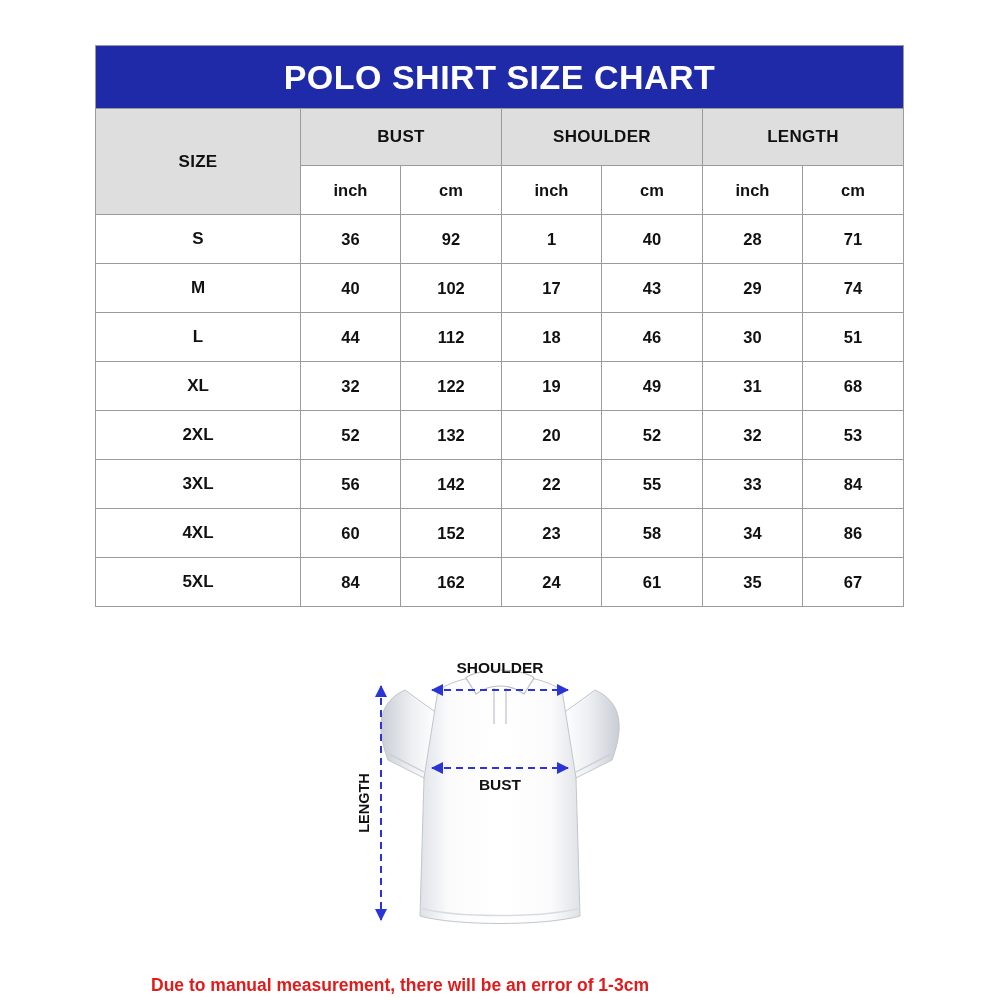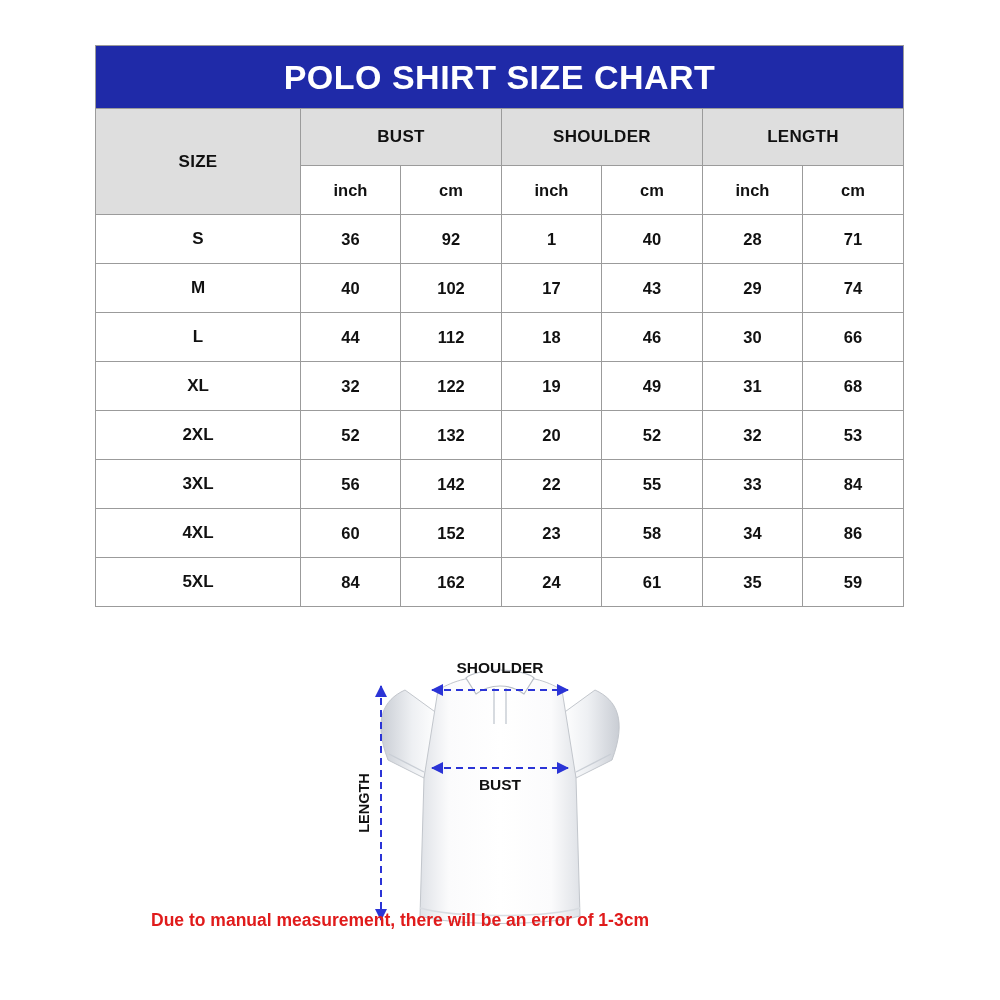--- a/index.html
+++ b/index.html
@@ -79,21 +79,21 @@
   .diagram {
     position: absolute;
     left: 0;
     top: 628px;
     width: 1000px;
     height: 310px;
   }
   .note {
     position: absolute;
     left: 0;
-    top: 910px;
+    top: 975px;
     width: 800px;
     text-align: center;
     color: #e01b1b;
     font-size: 17.5px;
     font-weight: bold;
   }
 </style>
 </head>
 <body>
 
@@ -147,21 +147,21 @@
           <td>29</td>
           <td>74</td>
         </tr>
         <tr class="body-row">
           <td class="size-cell">L</td>
           <td>44</td>
           <td>112</td>
           <td>18</td>
           <td>46</td>
           <td>30</td>
-          <td>66</td>
+          <td>51</td>
         </tr>
         <tr class="body-row">
           <td class="size-cell">XL</td>
           <td>32</td>
           <td>122</td>
           <td>19</td>
           <td>49</td>
           <td>31</td>
           <td>68</td>
         </tr>
@@ -192,21 +192,21 @@
           <td>34</td>
           <td>86</td>
         </tr>
         <tr class="body-row">
           <td class="size-cell">5XL</td>
           <td>84</td>
           <td>162</td>
           <td>24</td>
           <td>61</td>
           <td>35</td>
-          <td>59</td>
+          <td>67</td>
         </tr>
       </tbody>
     </table>
   </div>
 
   <svg class="diagram" viewBox="0 0 1000 310">
     <defs>
       <linearGradient id="shirtShadeLeft" x1="0" y1="0" x2="1" y2="0">
         <stop offset="0%" stop-color="#c9cdd4"></stop>
         <stop offset="55%" stop-color="#eef0f3"></stop>

